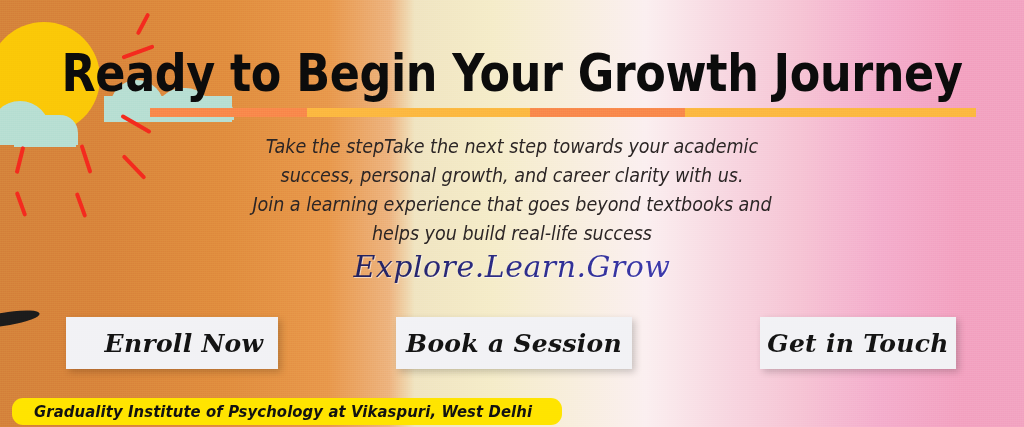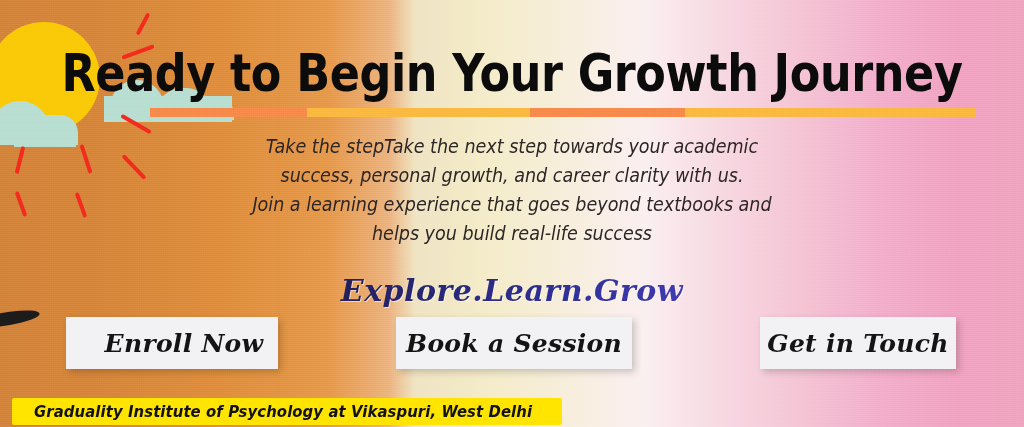--- a/index.html
+++ b/index.html
@@ -81,47 +81,46 @@
     position:absolute;left:0;top:132px;width:1024px;text-align:center;
     font-family:"DejaVu Sans Condensed","Liberation Sans Narrow","Liberation Sans",sans-serif;
     font-size:19.5px;color:#2a2424;line-height:29px;
   }
   #copy div{white-space:nowrap;font-style:italic;}
 
   
   #tagline{
     position:absolute;left:0;top:249px;width:1024px;text-align:center;
     font-family:"DejaVu Serif","Liberation Serif",serif;
-    font-style:italic;font-weight:700;font-size:30px;
+    font-style:italic;font-weight:400;font-size:30px;
     letter-spacing:0.5px;
     background:linear-gradient(90deg,#17163a 0%,#1d1c4a 28%,#2f2f93 55%,#4b42c9 78%,#5b51d6 100%);
     -webkit-background-clip:text;background-clip:text;color:transparent;
     -webkit-text-fill-color:transparent;
     filter:drop-shadow(1.5px 1.5px 0 rgba(255,255,255,.55));
-    margin-top:24px;
   }
 
   
   .btn{
     position:absolute;top:317px;height:52px;
     background:#f2f2f5;border:0;
     box-shadow:3px 3px 7px rgba(0,0,0,.20);
     display:flex;align-items:center;justify-content:center;
     font-family:"DejaVu Serif","Liberation Serif",serif;
     font-style:italic;font-weight:700;font-size:25px;color:#131313;
     letter-spacing:0.3px;cursor:pointer;
   }
   #btn-enroll{left:66px;width:188px;padding-left:24px;}
   #btn-book{left:396px;width:236px;}
   #btn-touch{left:760px;width:196px;}
 
   
   .badge{
     position:absolute;top:398px;height:27px;background:#ffe400;
-    border-radius:2px;display:flex;align-items:center;
+    border-radius:11px;display:flex;align-items:center;
     font-family:"DejaVu Sans Condensed","Liberation Sans Narrow","Liberation Sans",sans-serif;
     font-weight:700;font-style:italic;font-size:16.5px;color:#111;
     letter-spacing:0.1px;white-space:nowrap;
   }
   #badge-address{left:12px;width:550px;justify-content:flex-start;padding-left:22px;box-sizing:border-box;}
   #badge-contact{left:780px;width:234px;justify-content:center;}
 </style>
 </head>
 <body>
 

